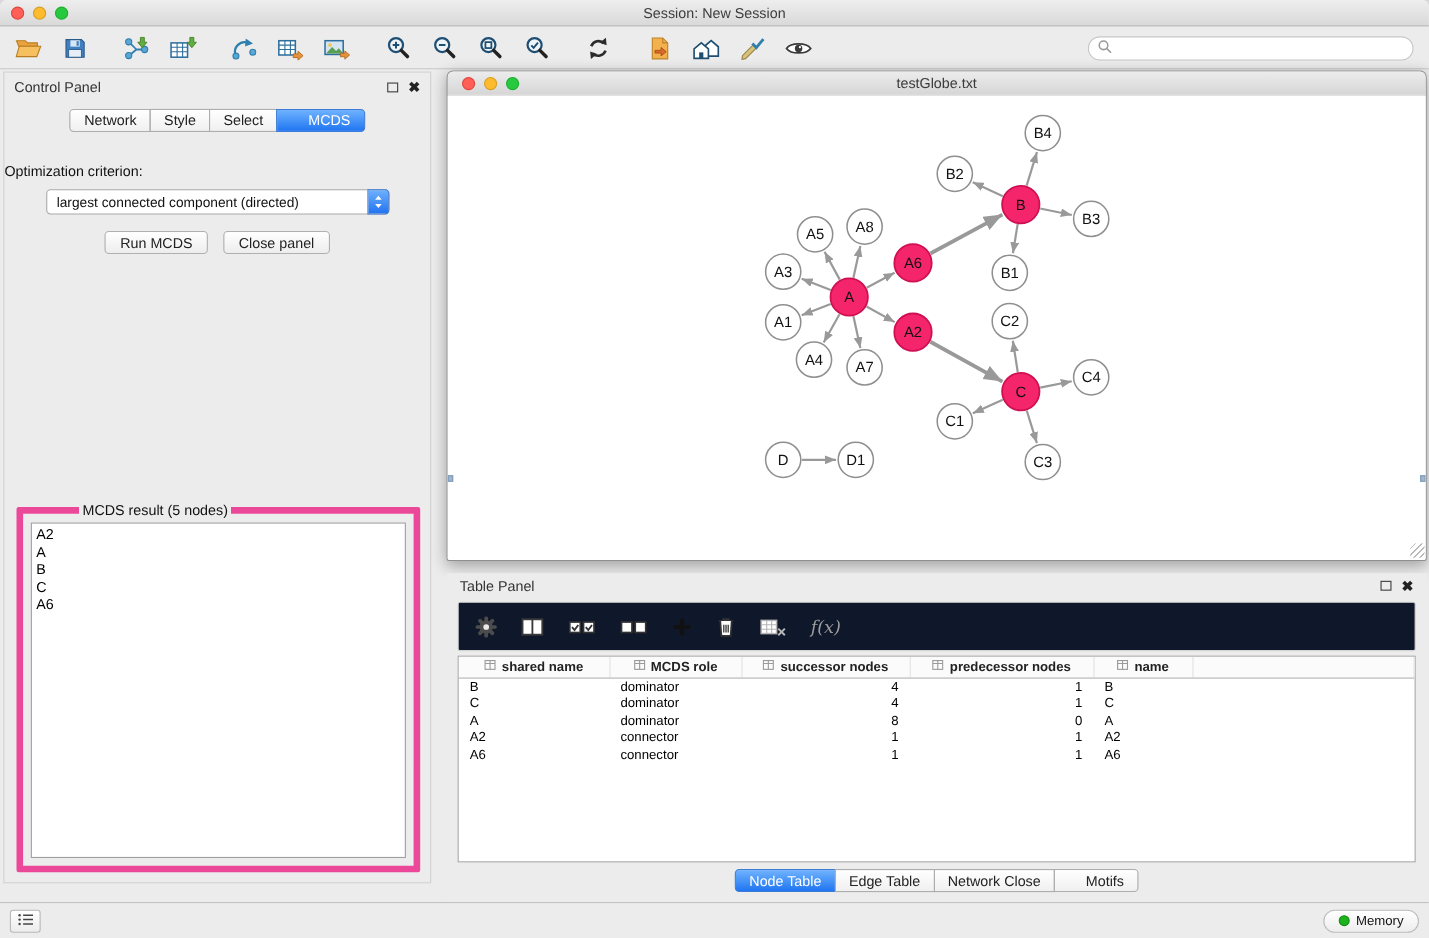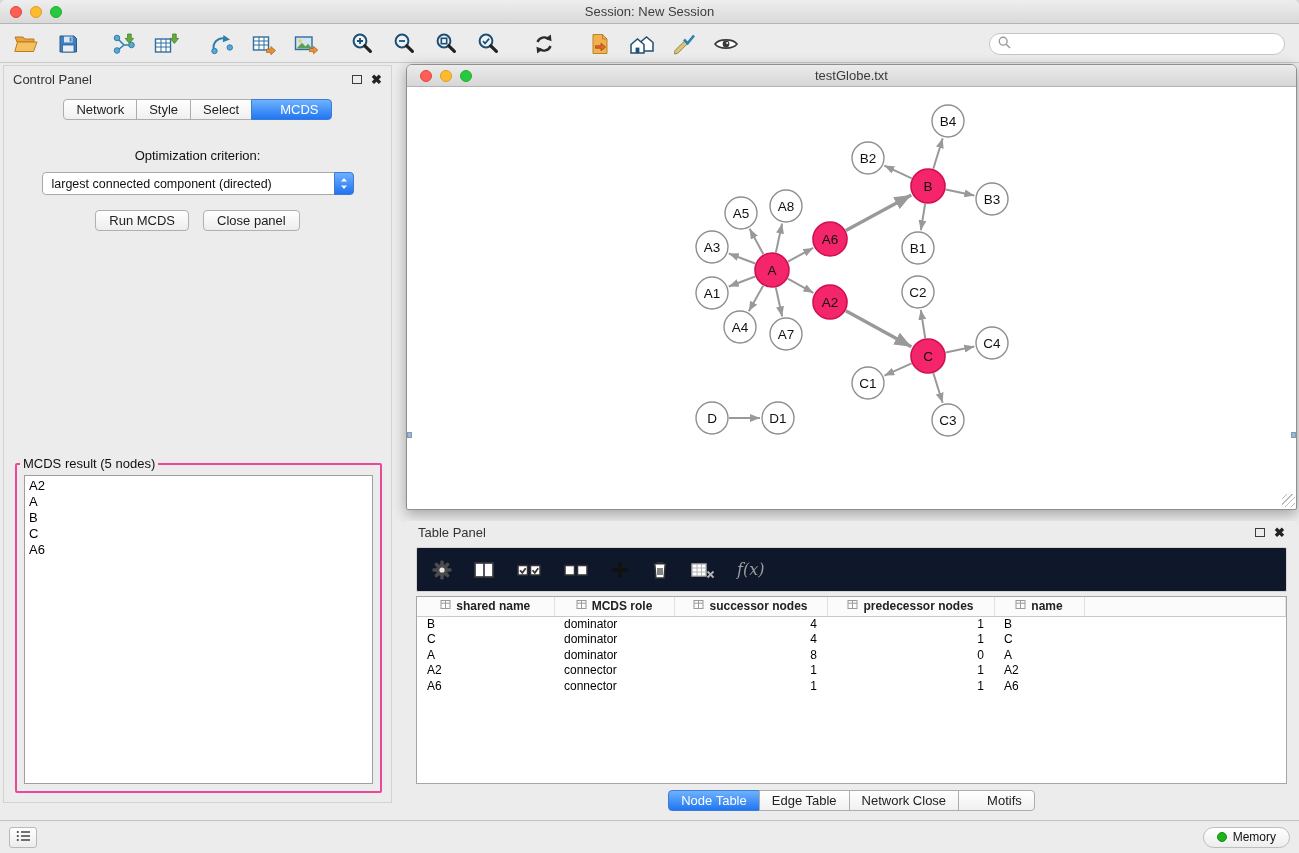--- a/index.html
+++ b/index.html
@@ -40,34 +40,34 @@
   .close-x { font-size:13px; font-weight:bold; color:#222; line-height:1; }
 
   .seg-tabs { display:flex; justify-content:center; }
   .seg-tab { padding:2px 12px; font-size:13px; background:linear-gradient(#ffffff,#f0f0f0);
              border:1px solid #adadad; margin-left:-1px; color:#222; cursor:default; }
   .seg-tab:first-child { border-radius:4px 0 0 4px; margin-left:0; }
   .seg-tab:last-child { border-radius:0 4px 4px 0;padding-left:28px; }
   .seg-tab.selected { background:linear-gradient(#6fb2fe,#2076f2); color:#fff; border-color:#3d7bd6; }
   .cp-tabs-row { margin-top:7px; }
 
-  .opt-label { text-align:center; margin-top:28px; font-size:13px; color:#111; }
+  .opt-label { text-align:left; margin-top:28px; font-size:13px; color:#111; }
   .dropdown { position:relative; width:312px; height:23px; margin:9px auto 0; background:#fff;
               border:1px solid #a9a9a9; border-radius:4px; display:flex; align-items:center;
               padding:0 24px 0 9px; font-size:12.5px; color:#111; }
   .dropdown .stepper { position:absolute; right:-1px; top:-1px; bottom:-1px; width:20px;
               background:linear-gradient(#6db0fe,#2273f0); border-radius:0 4px 4px 0;
               display:flex; align-items:center; justify-content:center; border:1px solid #3d7bd6; }
   .cp-buttons { display:flex; justify-content:center; gap:14px; margin-top:15px; }
   .mac-btn { height:21px; padding:0 13px; font-size:13px; font-family:"Liberation Sans",sans-serif;
              color:#222; background:linear-gradient(#ffffff,#ededed); border:1px solid #b0b0b0;
              border-radius:4px; cursor:default; }
 
   fieldset.result-fieldset { position:absolute; top:390px; left:11px; right:9px; bottom:9px;
-             border:2px solid #ec4899; border-radius:2px; }
+             border:6px solid #ec4899; border-radius:2px;padding-left:48px; }
   fieldset.result-fieldset legend { font-size:13px; color:#111; padding:0 3px; margin-left:3px; }
   .result-list { position:absolute; top:4px; left:7px; right:7px; bottom:7px; background:#fff;
              border:1px solid #9f9f9f; overflow:auto; padding:2px 0; }
   .result-item { font-size:13px; line-height:16px; padding:0 4px; color:#000; }
 
   
   .net-window { position:absolute; left:406px; top:0px; width:891px; height:446px;
                 border:1px solid #8f8f8f; border-radius:6px 6px 2px 2px;
                 box-shadow:0 4px 14px rgba(0,0,0,0.32); background:#fff; }
   .net-titlebar { position:relative; height:22px; background:linear-gradient(#ececec,#d6d6d6);

